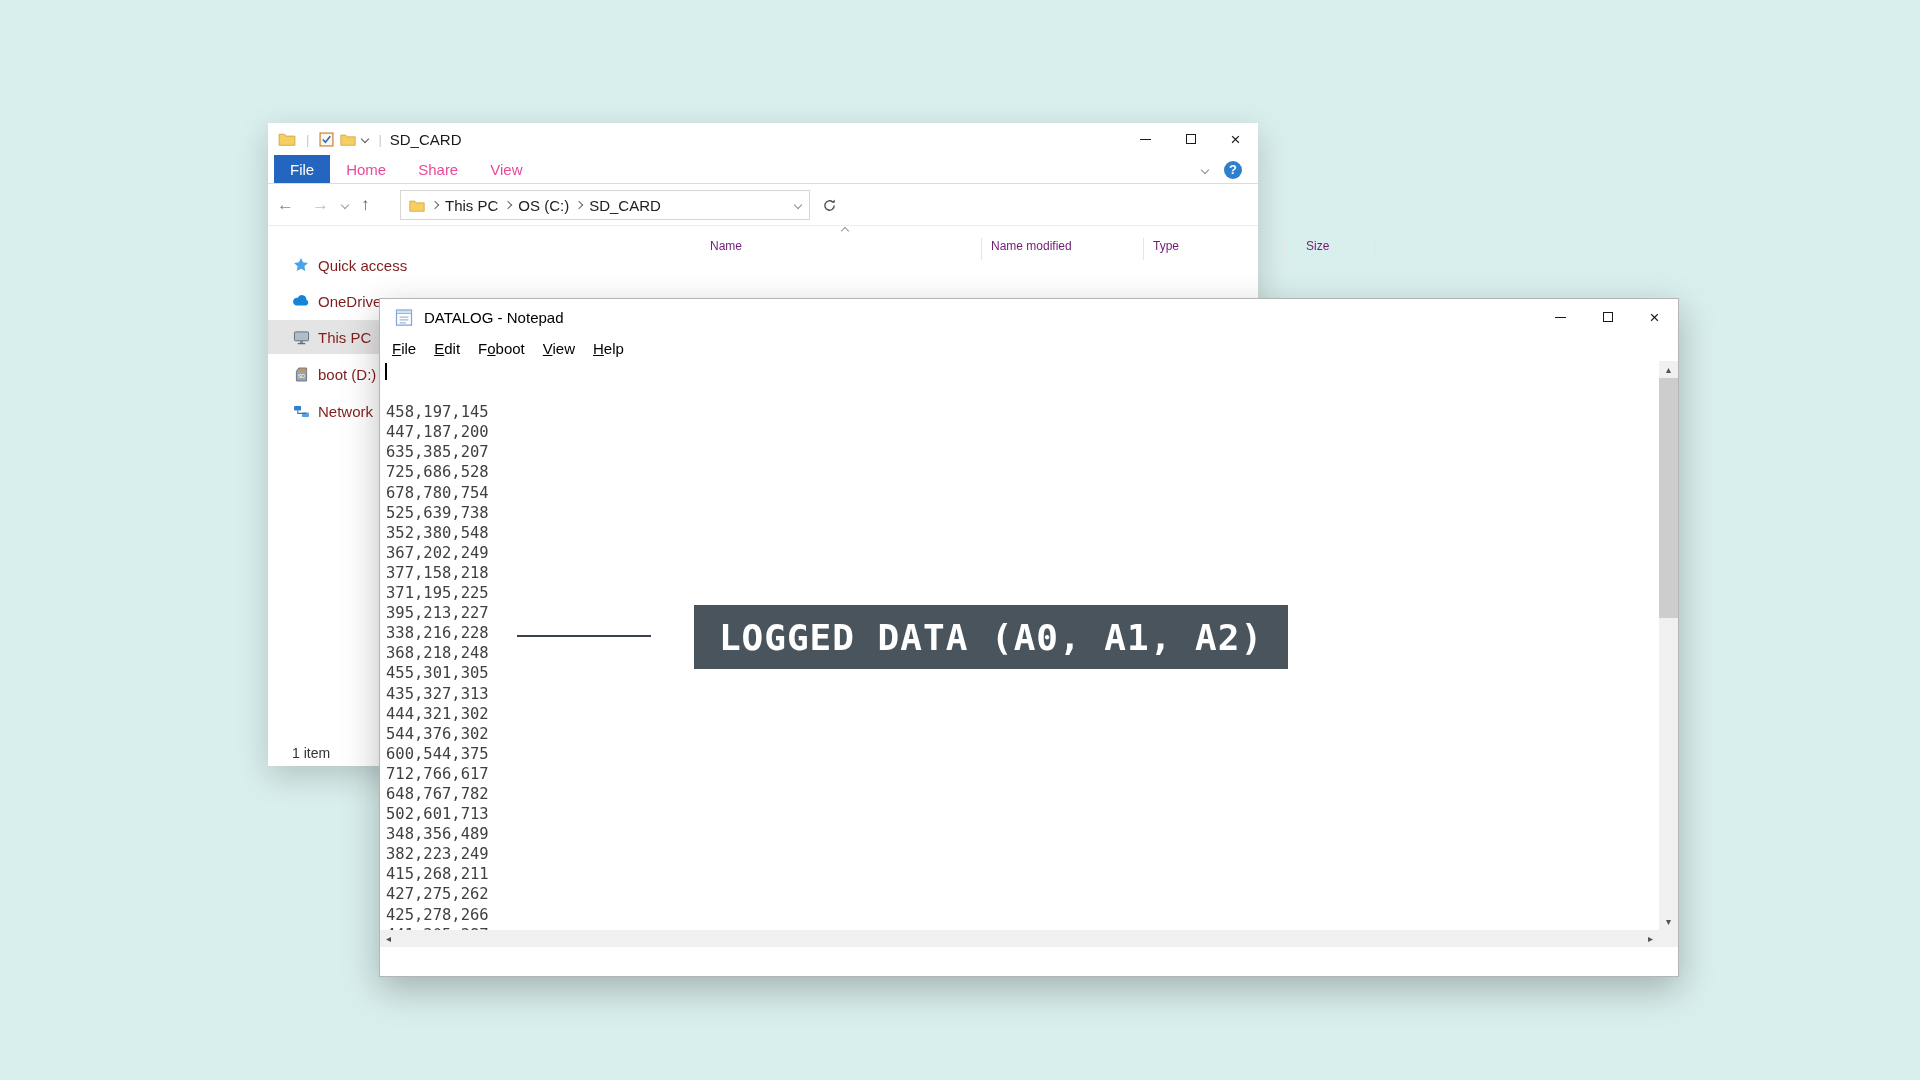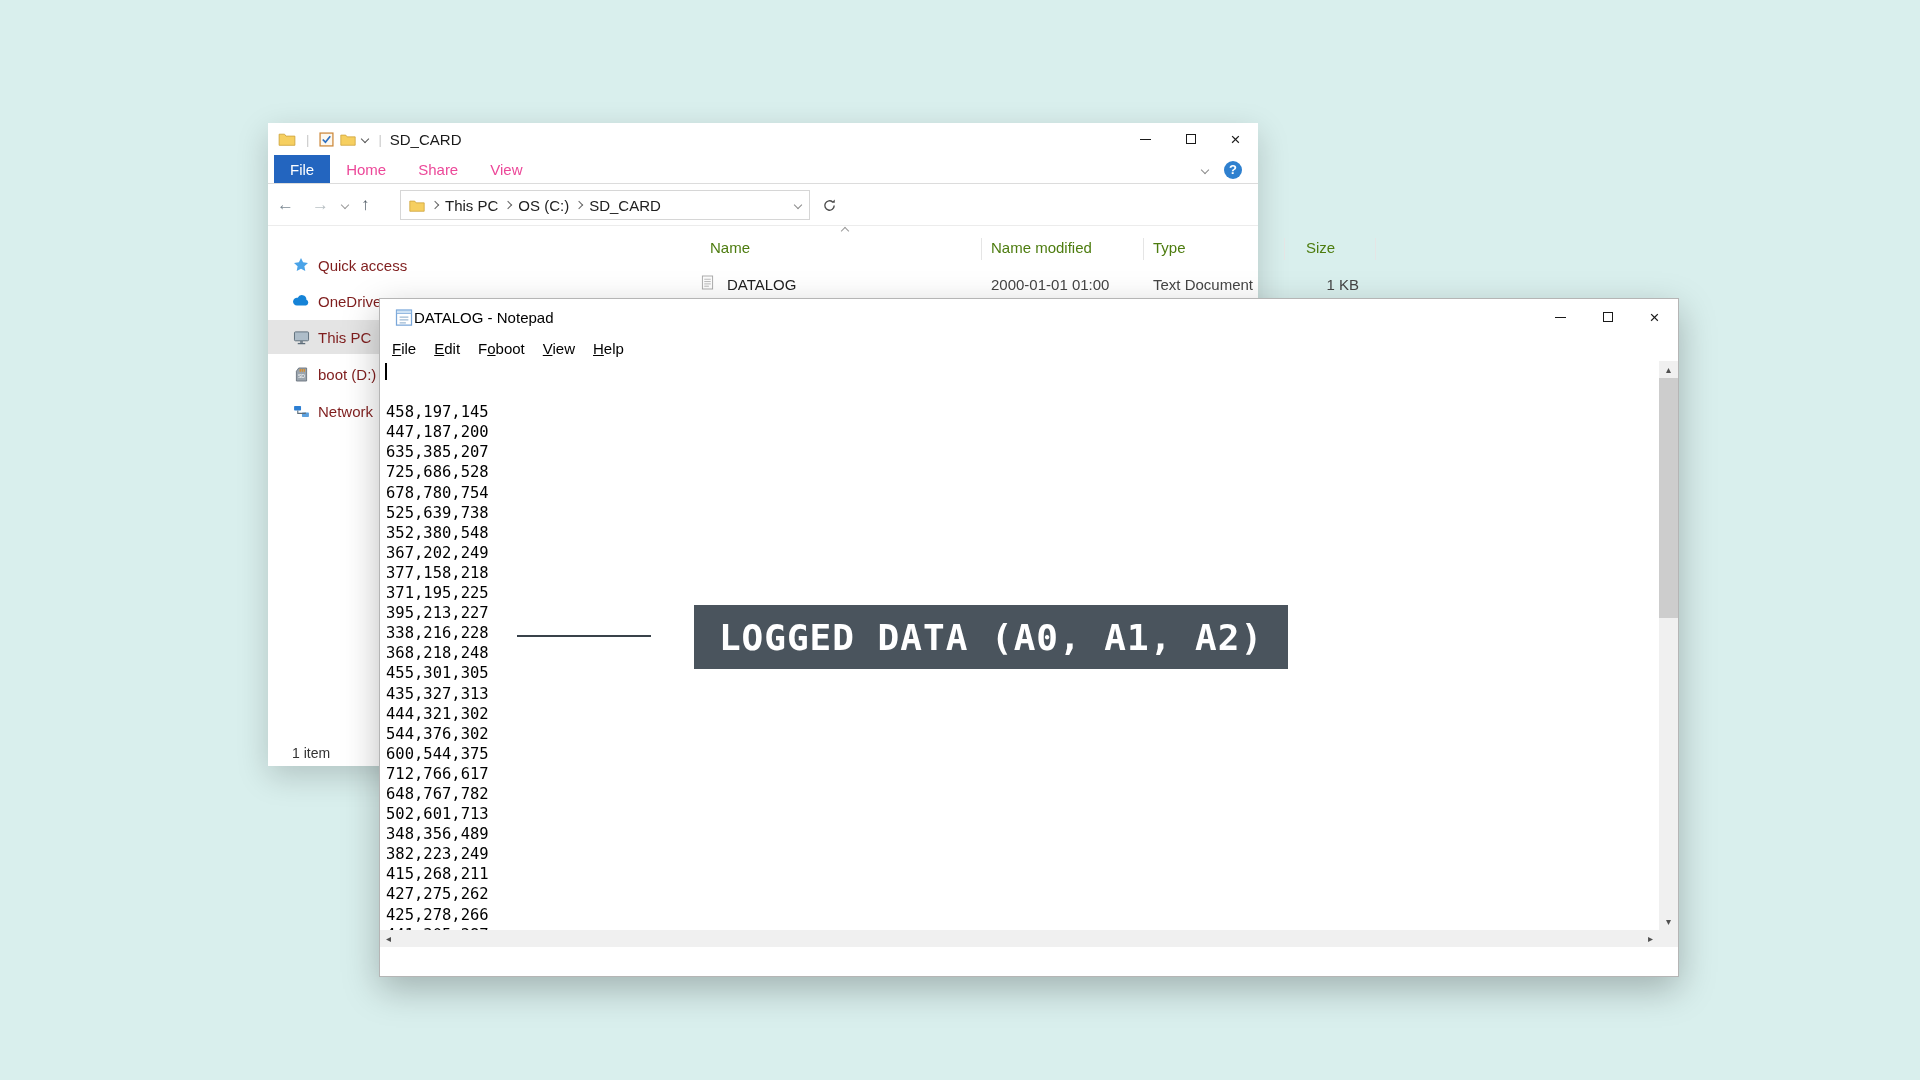--- a/index.html
+++ b/index.html
@@ -42,38 +42,38 @@
   .search-box{position:absolute;left:587px;top:6px;width:393px;height:30px;border:1px solid #d6d6d6;box-sizing:border-box;display:flex;align-items:center;padding:0 10px;gap:10px;background:#fff;}
   .search-box input{border:none;outline:none;flex:1;font-size:15px;font-family:"Liberation Sans",sans-serif;color:#333;background:transparent;}
   .search-box input::placeholder{color:#7a7a7a;}
   
   .ex-side{position:absolute;left:0;top:103px;width:216px;bottom:26px;}
   .side-item{position:absolute;left:0;right:0;height:34px;display:flex;align-items:center;font-size:15px;color:#7f1d1d;}
   .side-item .ic{position:absolute;left:24px;width:18px;display:flex;justify-content:center;}
   .side-item .lbl{position:absolute;left:50px;}
   .side-item.selected{background:#e4e4e4;}
   
-  .ex-head{position:absolute;left:216px;right:8px;top:113px;height:26px;font-size:15px;color:#4d7c0f;}
+  .ex-head{position:absolute;left:216px;right:8px;top:113px;height:26px;font-size:12px;color:#701a75;}
   .ex-head .h{position:absolute;top:3px;}
   .ex-head .vsep{position:absolute;top:2px;width:1px;height:22px;background:#e5e5e5;}
   .sort-caret{position:absolute;top:-8px;}
   .ex-row{position:absolute;left:216px;right:0;top:148px;height:28px;font-size:15px;color:#454545;}
   .ex-row .c{position:absolute;top:5px;}
   .ex-status{position:absolute;left:0;bottom:0;height:26px;display:flex;align-items:center;padding-left:24px;font-size:14px;color:#333;}
 
   
   #notepad{left:379px;top:298px;width:1298px;height:677px;box-shadow:0 12px 34px rgba(0,0,0,.26);z-index:2;border:1px solid #b5b5b5;box-sizing:content-box;}
-  .np-titlebar{position:absolute;left:0;top:0;right:0;height:36px;display:flex;align-items:center;padding-left:14px;box-sizing:border-box;}
+  .np-titlebar{position:absolute;left:0;top:0;right:0;height:36px;display:flex;align-items:center;padding-left:14px;gap:10px;box-sizing:border-box;}
   .np-title{font-size:15px;color:#000;}
   .np-btns .win-btn{width:47px;}
   .np-menu{position:absolute;left:3px;top:36px;right:0;height:26px;display:flex;align-items:center;font-size:15px;color:#000;}
   .menu-item{padding:0 9px;}
   .menu-item .u{text-decoration:underline;}
   .np-text{position:absolute;left:0;top:62px;width:1279px;height:569px;overflow:hidden;padding:1px 0 0 6px;box-sizing:border-box;
-    font-family:"DejaVu Sans Mono","Liberation Mono",monospace;font-size:15.5px;line-height:20.1px;color:#000000;white-space:pre;}
+    font-family:"DejaVu Sans Mono","Liberation Mono",monospace;font-size:15.5px;line-height:20.1px;color:#404040;white-space:pre;}
   .caret{position:absolute;left:5px;top:64px;width:1.5px;height:17px;background:#000;}
   .vscroll{position:absolute;right:0;top:62px;width:19px;height:569px;background:#f0f0f0;}
   .vscroll .arr{position:absolute;left:0;width:19px;height:17px;display:flex;align-items:center;justify-content:center;font-size:10px;color:#505050;}
   .vscroll .thumb{position:absolute;left:0;top:17px;width:19px;height:240px;background:#cdcdcd;}
   .hscroll{position:absolute;left:0;top:631px;width:1279px;height:17px;background:#f0f0f0;}
   .hscroll .arr{position:absolute;top:0;width:17px;height:17px;display:flex;align-items:center;justify-content:center;font-size:10px;color:#505050;}
   .scroll-corner{position:absolute;right:0;top:631px;width:19px;height:17px;background:#f0f0f0;}
   .np-status{position:absolute;left:0;top:648px;right:0;height:29px;background:#f0f0f0;display:flex;align-items:stretch;font-size:14px;color:#3b3b3b;}
   .np-status .cell{border-left:1px solid #d8d8d8;display:flex;align-items:center;padding-left:12px;box-sizing:border-box;}
   .np-status .spacer{flex:1;}
@@ -216,30 +216,20 @@
     <span class="h" style="left:226px;">Name</span>
     <span class="vsep" style="left:497px;"></span>
     <span class="h" style="left:507px;">Name modified</span>
     <span class="vsep" style="left:659px;"></span>
     <span class="h" style="left:669px;">Type</span>
     <span class="vsep" style="left:800px;"></span>
     <span class="h" style="left:822px;">Size</span>
     <span class="vsep" style="left:891px;"></span>
   </div>
 
-  <div class="ex-row">
-    <span class="c" style="left:217px;top:4px;"><svg width="13" height="15" viewBox="0 0 14 16">
-          <rect x="1.5" y="1" width="11" height="14" fill="#fdfdfd" stroke="#a7a7a7"></rect>
-          <path d="M3.5 4.5h7M3.5 7h7M3.5 9.5h7M3.5 12h5" stroke="#b5b5b5" stroke-width="1"></path>
-        </svg></span>
-    <span class="c" style="left:243px;color:#1f1f1f;">DATALOG</span>
-    <span class="c" style="left:507px;">2000-01-01 01:00</span>
-    <span class="c" style="left:669px;">Text Document</span>
-    <span class="c" style="left:780px;width:95px;text-align:right;">1 KB</span>
-  </div>
 
   <div class="ex-status">
     <span>1 item</span>
   </div>
 </div>
 
 <div id="notepad" class="window">
 
   <div class="np-titlebar">
     <svg width="20" height="20" viewBox="0 0 16 16">

